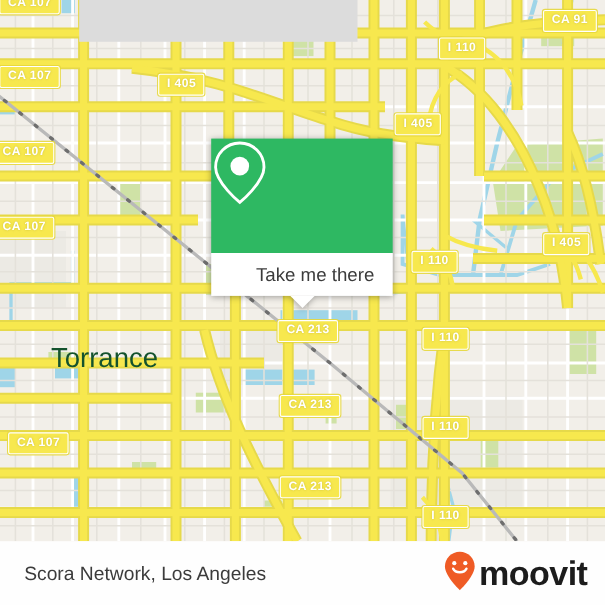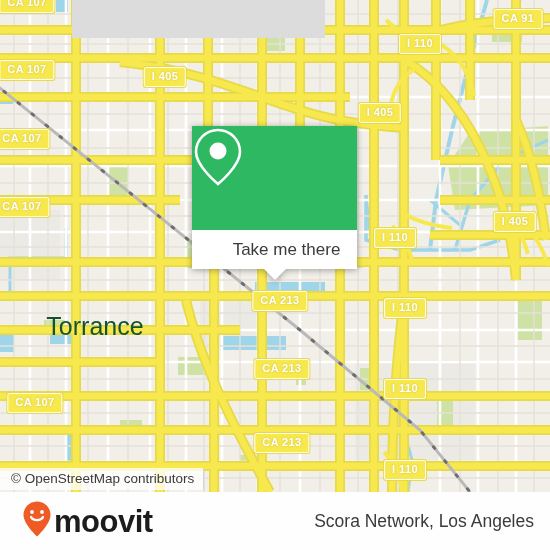--- a/index.html
+++ b/index.html
@@ -319,31 +319,30 @@
           <svg width="52" height="62" viewBox="0 0 52 62">
             <path d="M26 4 C13.8 4 4 13.8 4 26 C4 40 26 58 26 58 C26 58 48 40 48 26 C48 13.8 38.2 4 26 4 Z" fill="none" stroke="#ffffff" stroke-width="2.6"></path>
             <circle cx="26" cy="25" r="8.5" fill="#ffffff"></circle>
           </svg>
         </span>
       </div>
       <div id="popup-bottom">Take me there</div>
       <div id="popup-tail"></div>
     </div>
 
-    <div id="attribution">© OpenStreetMap contributors</div>
   </div>
 
   <div id="footer">
+    <div id="footer-title">Scora Network, Los Angeles</div>
     <div id="brand">
       <span>
         <svg width="30" height="38" viewBox="0 0 30 38">
           <path d="M15 1.5 C7.5 1.5 1.5 7.5 1.5 15 C1.5 24 15 36.5 15 36.5 C15 36.5 28.5 24 28.5 15 C28.5 7.5 22.5 1.5 15 1.5 Z" fill="#ef5b25"></path>
           <circle cx="10" cy="12" r="1.9" fill="#ffffff"></circle>
           <circle cx="20" cy="12" r="1.9" fill="#ffffff"></circle>
           <path d="M9 17 C11 21.2 19 21.2 21 17" fill="none" stroke="#ffffff" stroke-width="2.3" stroke-linecap="round"></path>
         </svg>
       </span>
       <span id="brand-word">moovit</span>
     </div>
-    <div id="footer-title">Scora Network, Los Angeles</div>
   </div>
 
 </div>
 
 </body></html>

